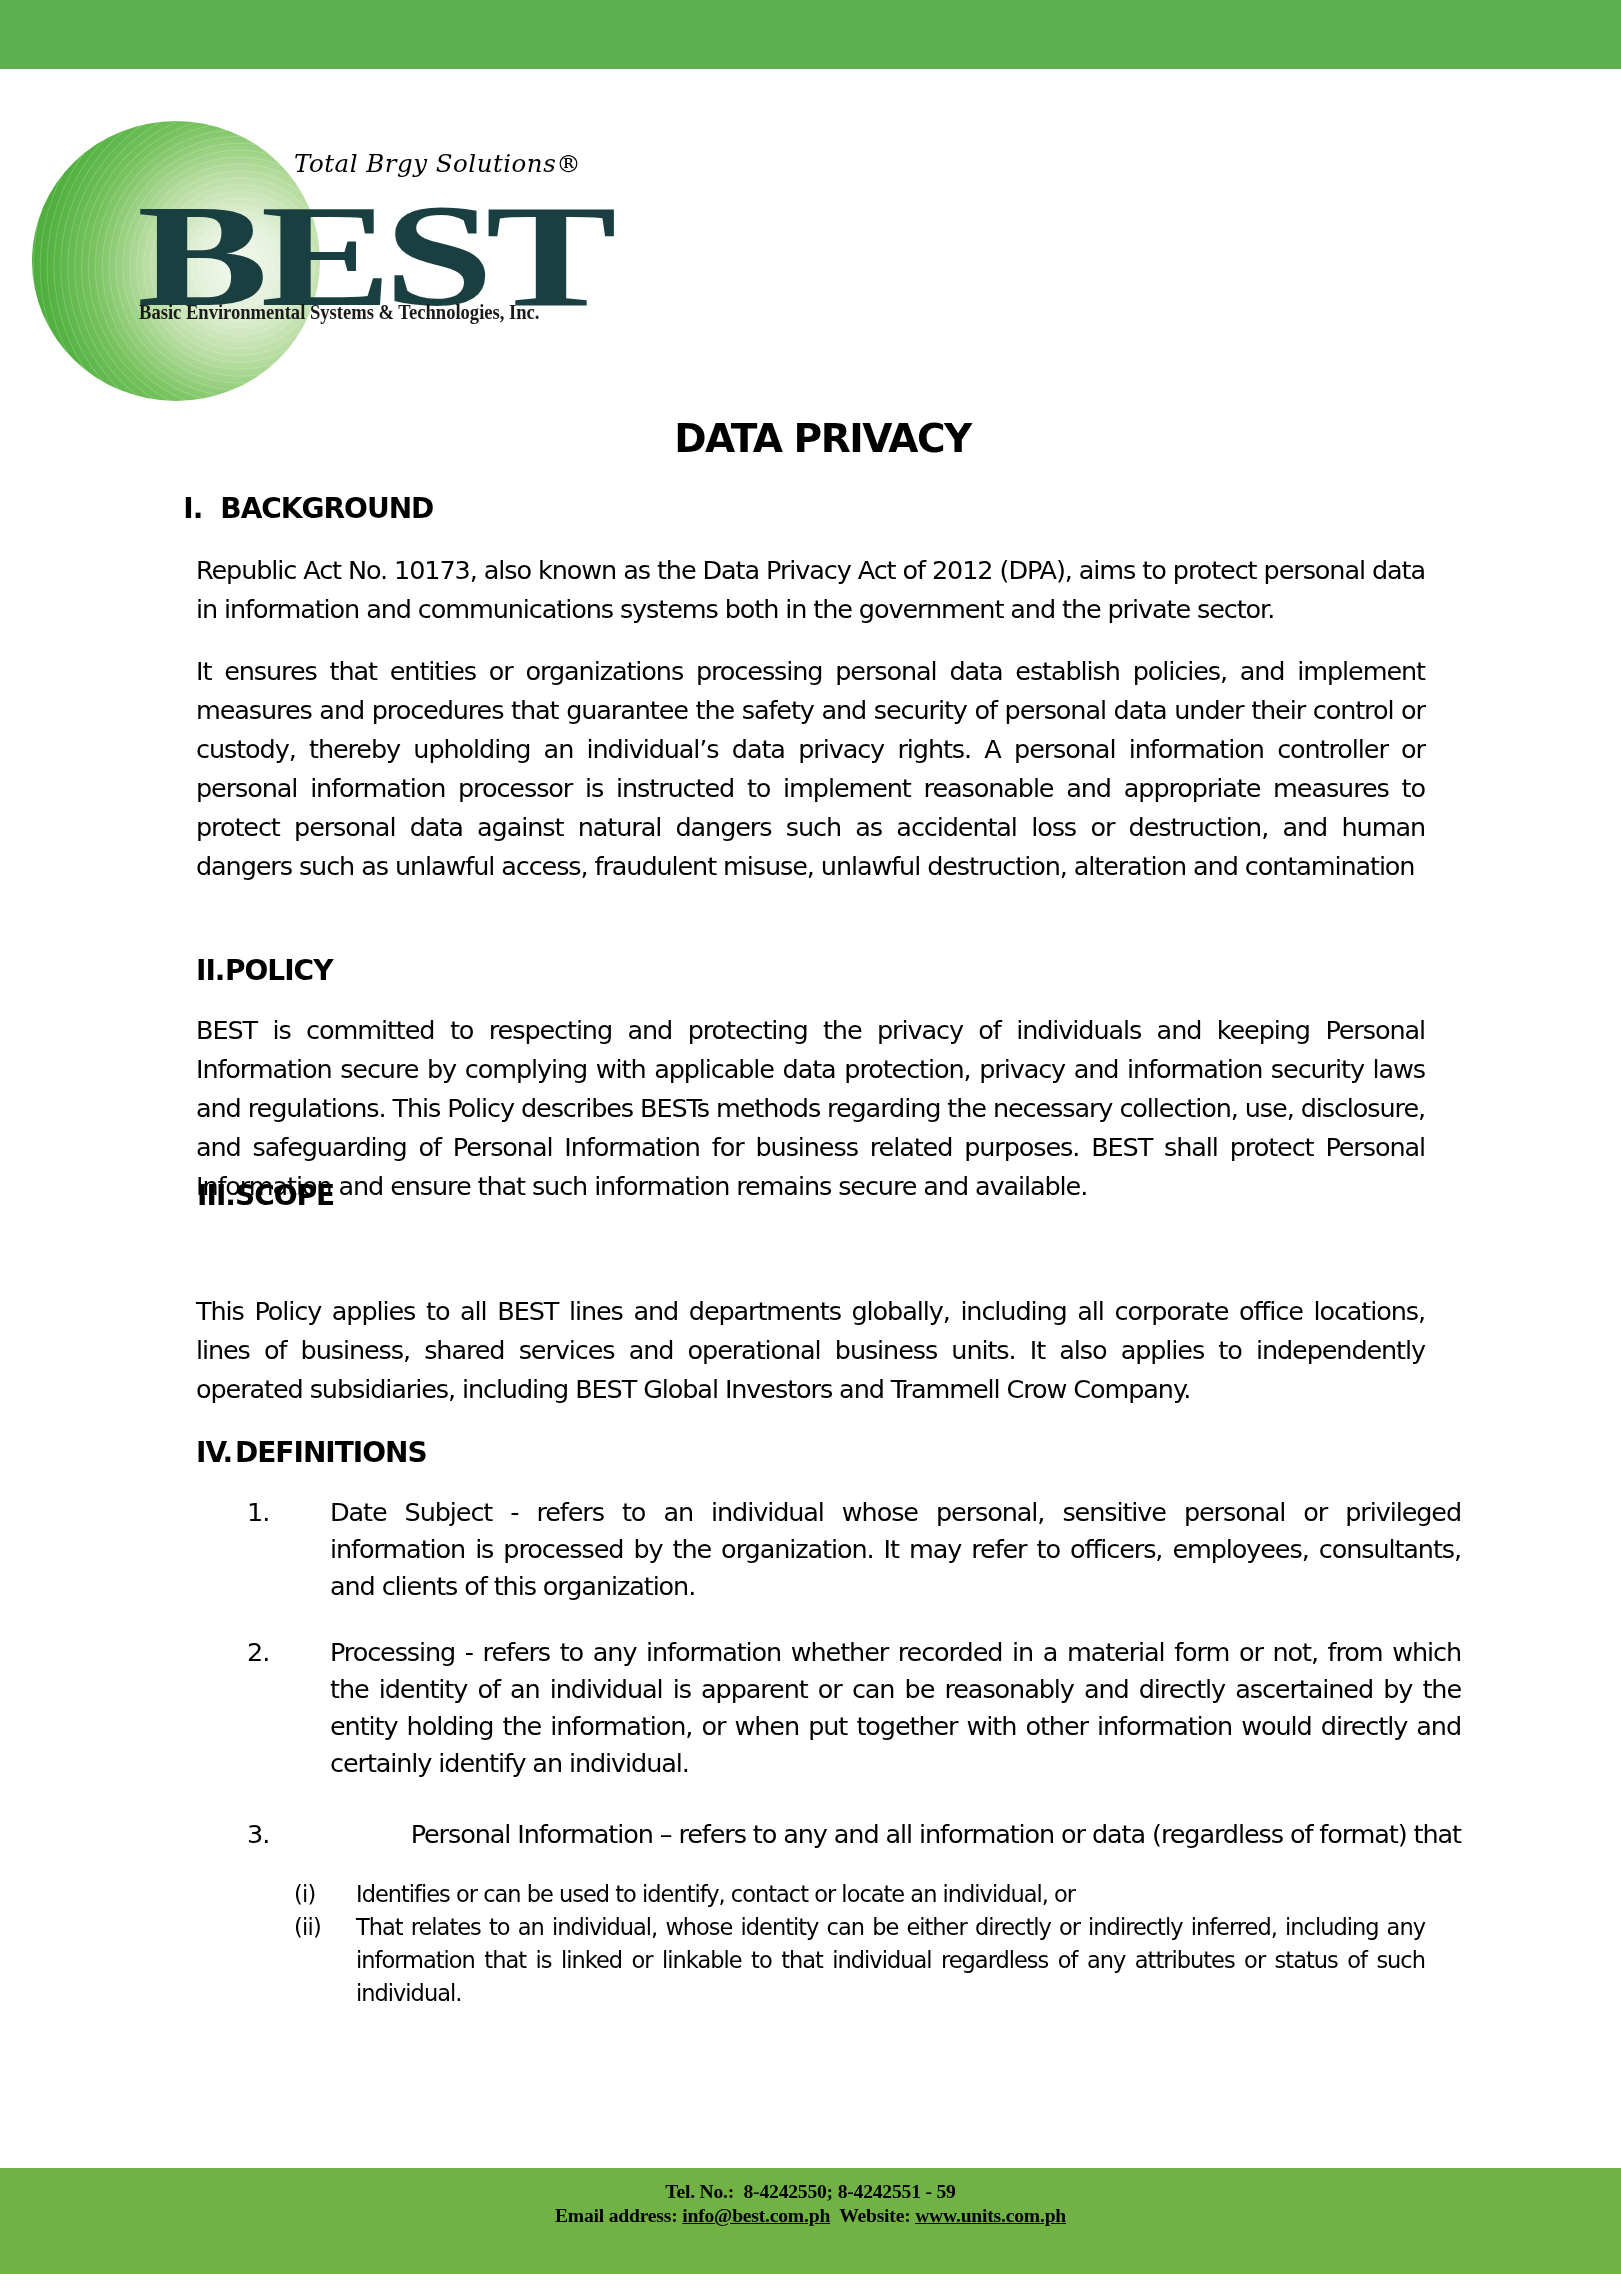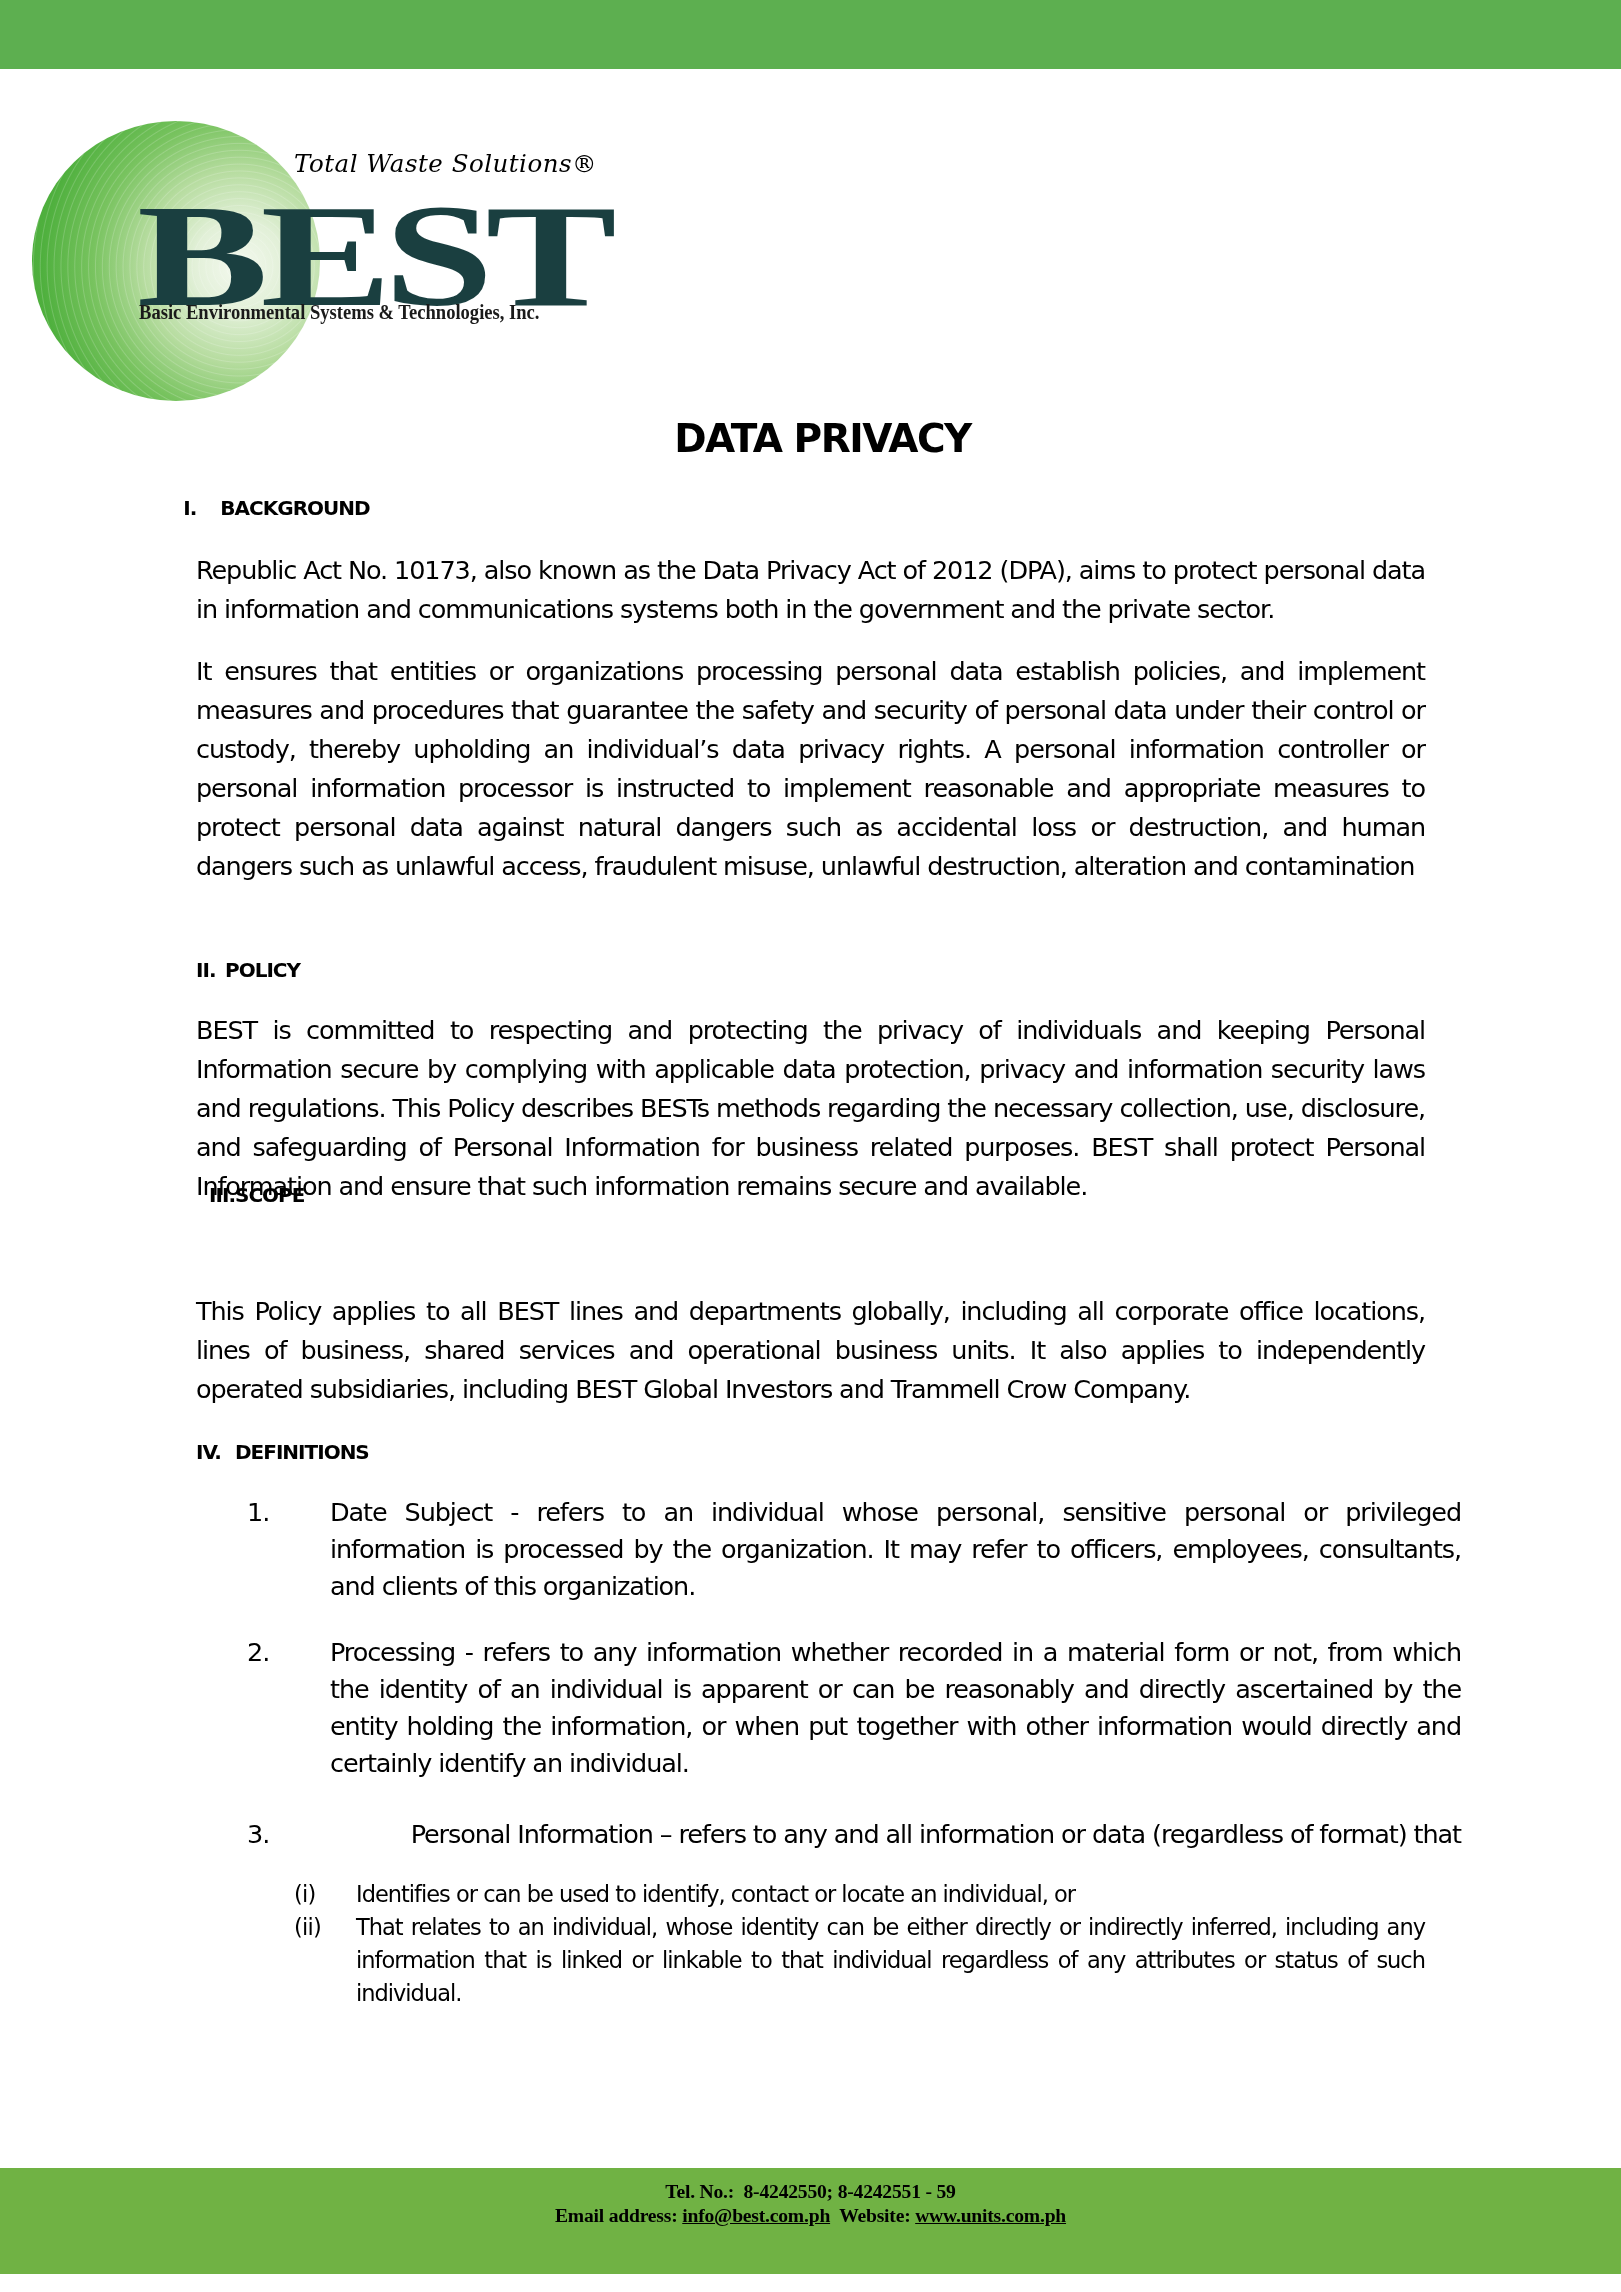--- a/index.html
+++ b/index.html
@@ -54,21 +54,21 @@
     .doc-title {
       position: absolute; left: 12px; width: 1621px; top: 416px;
       text-align: center; font-weight: bold; font-size: 39px; line-height: 45px;
       font-family: "DejaVu Sans", sans-serif; letter-spacing: -1.5px;
     }
     .content {
       position: absolute; left: 196px; top: 0; width: 1229px;
       font-family: "DejaVu Sans", sans-serif;
     }
     .section-heading {
-      position: absolute; font-weight: bold; font-size: 20px; line-height: 31px;
+      position: absolute; font-weight: bold; font-size: 28px; line-height: 31px;
       letter-spacing: -1px; white-space: nowrap;
     }
     .section-heading .num { display: inline-block; }
     .para {
       position: absolute; left: 0; width: 1229px;
       font-size: 25.5px; line-height: 39px; text-align: justify;
       letter-spacing: -1.1px; word-spacing: 0px;
     }
     .def-item { position: absolute; left: 51px; width: 1178px; }
     .def-num {
@@ -93,21 +93,21 @@
     }
     .justify-lines { text-align-last: left; }
   </style>
 </head>
 <body>
 
 <div class="top-bar"></div>
 
 <div class="logo">
   <div class="logo-circle"></div>
-  <div class="logo-script">Total Waste Solutions®</div>
+  <div class="logo-script">Total Brgy Solutions®</div>
   <div class="logo-best">BEST</div>
   <div class="logo-tagline">Basic Environmental Systems &amp; Technologies, Inc.</div>
 </div>
 
 <div class="doc-title">DATA PRIVACY</div>
 
 <div class="content">
 
   <div class="section-heading" style="left:-12.7px; top:493px;">
     <span class="num" style="width:37px;">I.</span><span>BACKGROUND</span>

